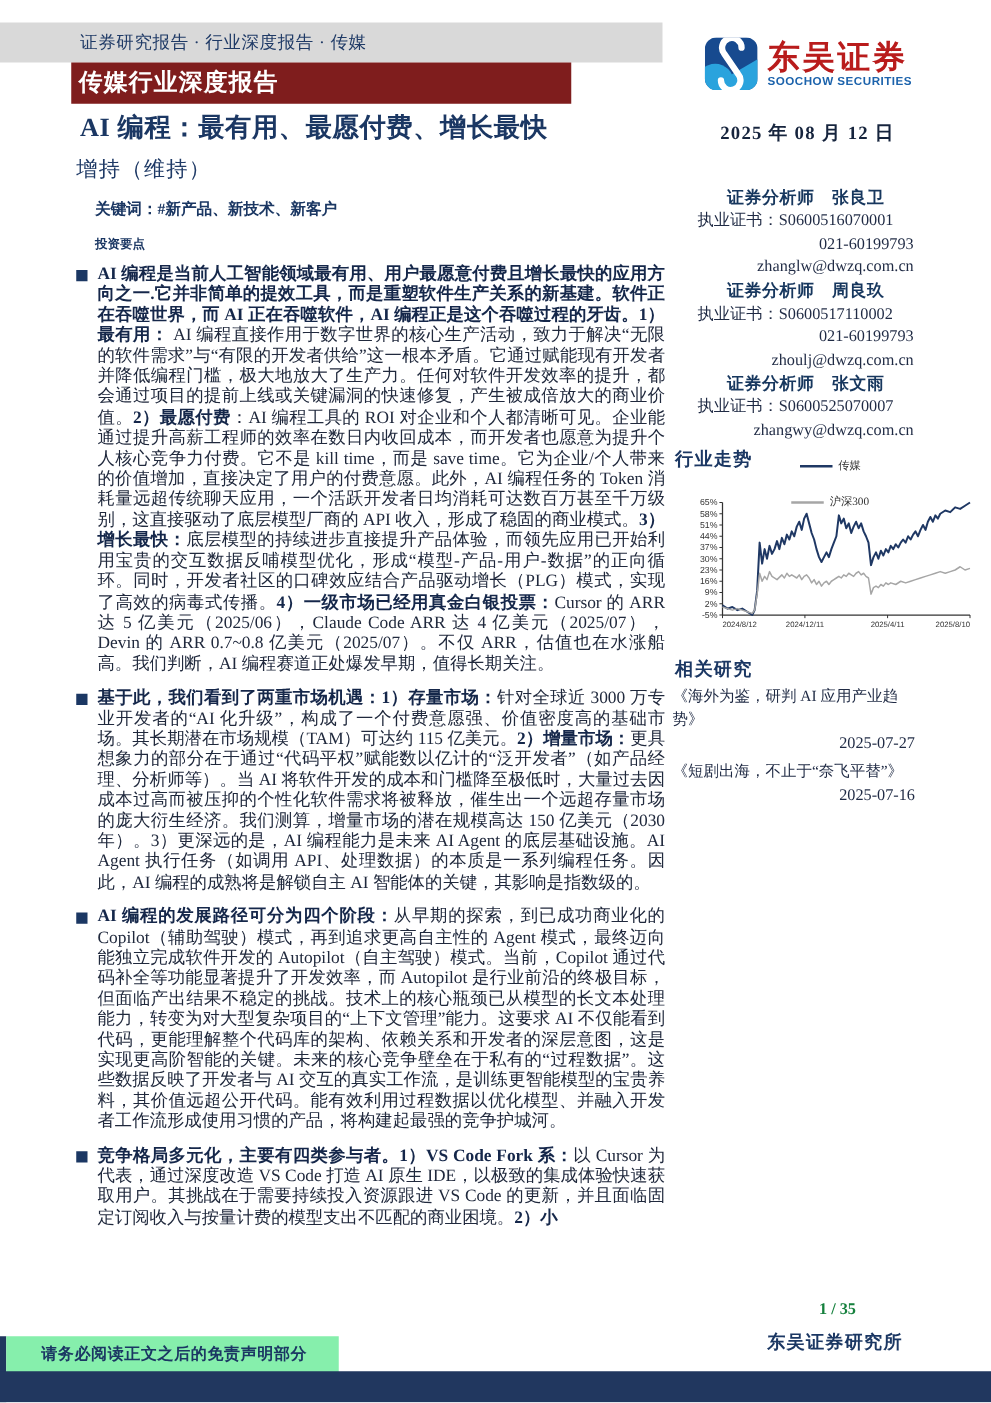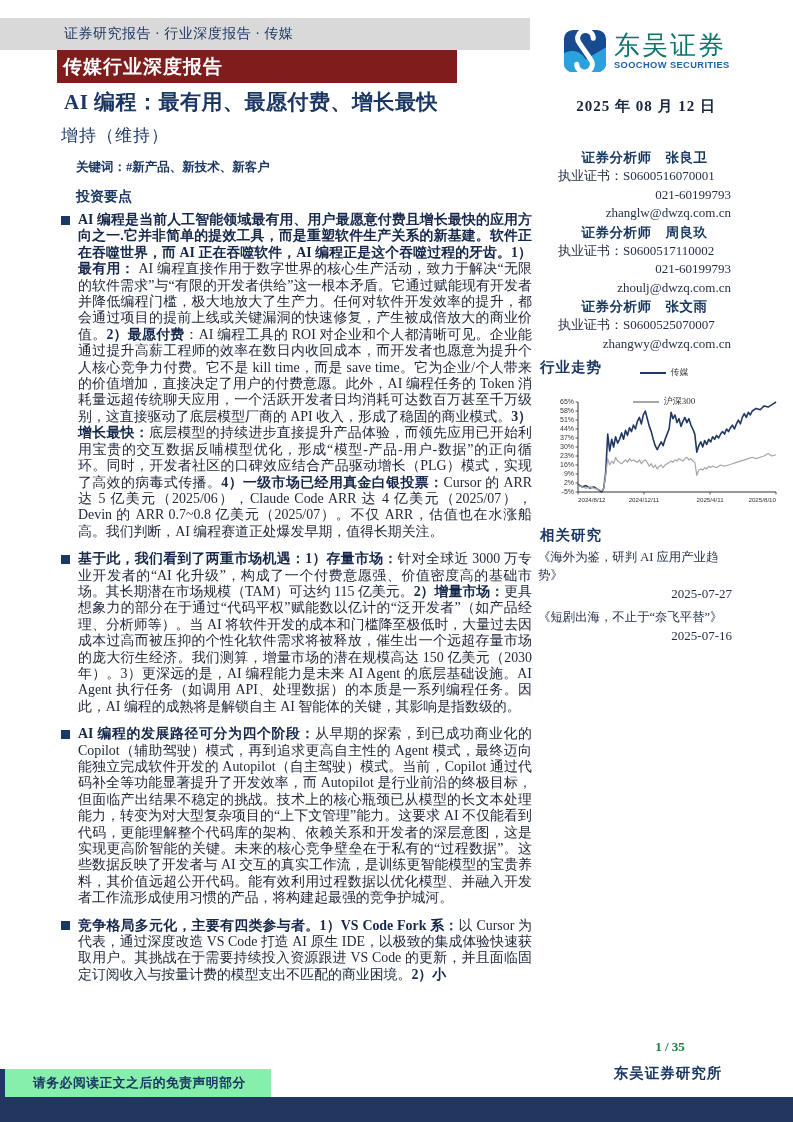--- a/index.html
+++ b/index.html
@@ -14,28 +14,28 @@
   .topbar-gray { position:absolute; left:0; top:18px; width:530px; height:32px;
     background:#d9d9d9; display:flex; align-items:center; }
   .breadcrumb { margin-left:64px; font-size:14px; color:#1f3a66; letter-spacing:.5px; }
   .banner { position:absolute; left:57px; top:50px; width:400px; height:33px;
     background:#7f1d1d; color:#ffffff; font-size:19px; font-weight:bold;
     line-height:33px; padding-left:6px; letter-spacing:1px; }
   .doc-title { position:absolute; left:64px; top:88px; width:470px;
     font-size:21px; font-weight:bold; color:#1b3763; letter-spacing:.5px; }
   .rating { position:absolute; left:61px; top:124px; font-size:17px; color:#1f3a66; letter-spacing:1px;font-family:Liberation Mono, monospace; }
   .keywords { position:absolute; left:76px; top:159px; font-size:12.5px; font-weight:bold; color:#1b3763; }
-  .hl-label { position:absolute; left:76px; top:188px; font-size:14px; font-weight:bold; color:#1b3763; }
+  .hl-label { position:absolute; left:76px; top:188px; font-size:10px; font-weight:bold; color:#1b3763; }
 
   
   .logo { position:absolute; left:563px; top:28px; width:172px; height:46px;
     display:flex; align-items:center; }
   .logo-mark { width:44px; height:44px; flex:0 0 auto; }
   .logo-text { margin-left:7px; }
-  .logo-cn { font-size:26px; font-weight:normal; color:#0f766e; letter-spacing:2px; line-height:28px;
+  .logo-cn { font-size:26px; font-weight:bold; color:#b91c1c; letter-spacing:2px; line-height:28px;
     font-family:"Liberation Serif","DejaVu Serif",serif; }
   .logo-en { font-size:9.3px; font-weight:bold; color:#1c63ac; letter-spacing:.4px;
     font-family:"Liberation Sans","DejaVu Sans",sans-serif; }
   .report-date { position:absolute; left:560px; top:97px; width:172px; text-align:center;
     font-size:15px; font-weight:bold; color:#16243d; letter-spacing:1px; }
 
   
   .analysts { position:absolute; left:558px; top:148px; width:173px; font-size:13px; }
   .an-name { text-align:center; font-weight:bold; color:#17375e; font-size:13.5px;
     line-height:19px; letter-spacing:.5px; }

